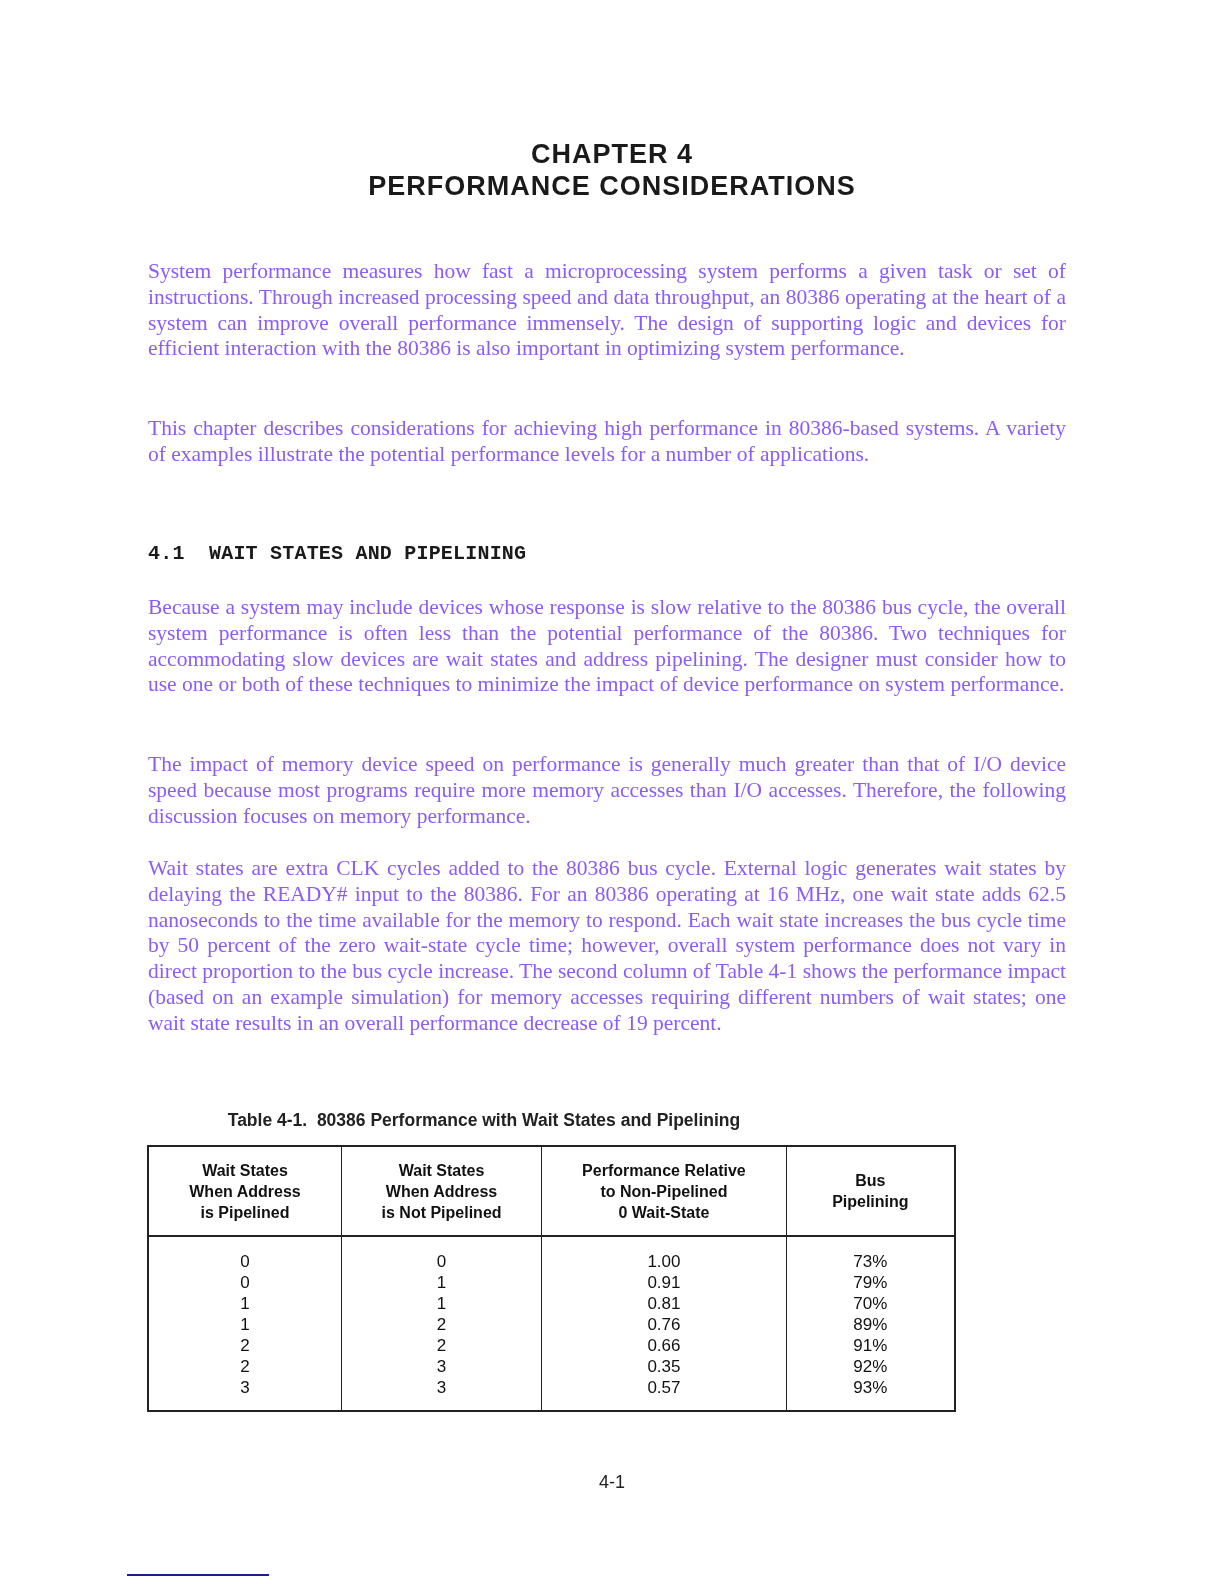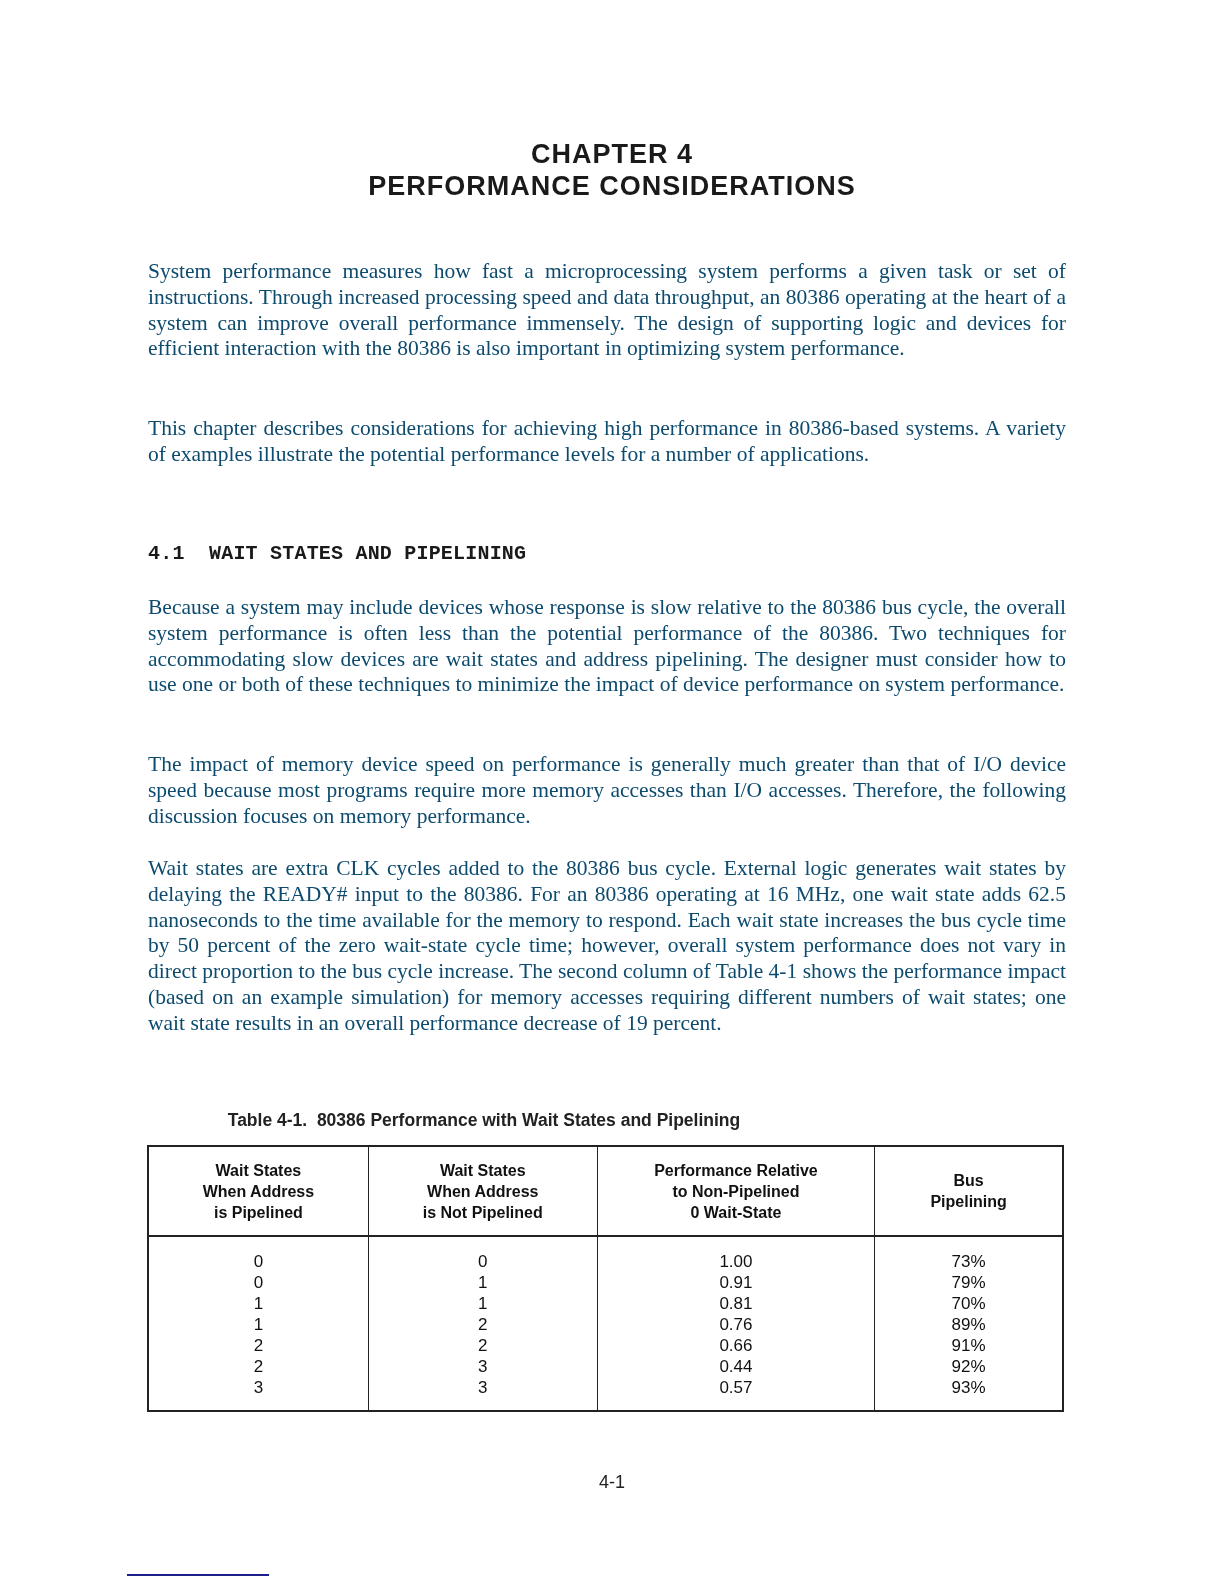--- a/index.html
+++ b/index.html
@@ -9,36 +9,36 @@
     .chapter-title {
       position: absolute; left: 0; width: 1224px; top: 138px;
       text-align: center; font-family: "Liberation Sans", sans-serif; font-weight: bold;
       font-size: 27px; line-height: 32px; letter-spacing: 1px; color: #1a1a1a;
     }
     .chapter-title div { margin: 0; }
 
     .body-text {
       position: absolute; left: 148px; width: 918px;
       font-family: "Liberation Serif", serif; font-size: 21.5px; line-height: 25.8px;
-      text-align: justify; color: #0c4a6e; margin: 0;
+      text-align: justify; color: #8b5cf6; margin: 0;
     }
 
     .section-heading {
       position: absolute; left: 148px; top: 542px;
       font-family: Liberation Mono, monospace; font-weight: bold; font-size: 20px;
       color: #1a1a1a; letter-spacing: 0.2px;
     }
 
     .table-caption {
       position: absolute; left: 0; width: 968px; top: 1110px; text-align: center;
       font-family: "Liberation Sans", sans-serif; font-weight: bold; font-size: 17.5px; color: #222;
     }
 
     .perf-table {
-      position: absolute; left: 147px; top: 1145px; width: 917px;
+      position: absolute; left: 147px; top: 1145px; width: 809px;
       border-collapse: collapse; border: 2px solid #222;
       font-family: "Liberation Sans", sans-serif; color: #111;
     }
     .perf-table th {
       font-weight: bold; font-size: 16px; line-height: 21px; height: 88px;
       border: 1.5px solid #222; border-bottom: 2px solid #222; padding: 0 6px; vertical-align: middle;
     }
     .perf-table td {
       font-size: 17px; line-height: 21px; text-align: center; border-left: 1.5px solid #222; border-right: 1.5px solid #222;
       padding: 0; vertical-align: top;
@@ -127,21 +127,21 @@
         </tr>
         <tr>
           <td>2</td>
           <td>2</td>
           <td>0.66</td>
           <td>91%</td>
         </tr>
         <tr>
           <td>2</td>
           <td>3</td>
-          <td>0.44</td>
+          <td>0.35</td>
           <td>92%</td>
         </tr>
         <tr>
           <td>3</td>
           <td>3</td>
           <td>0.57</td>
           <td>93%</td>
         </tr>
       </tbody>
   </table>

